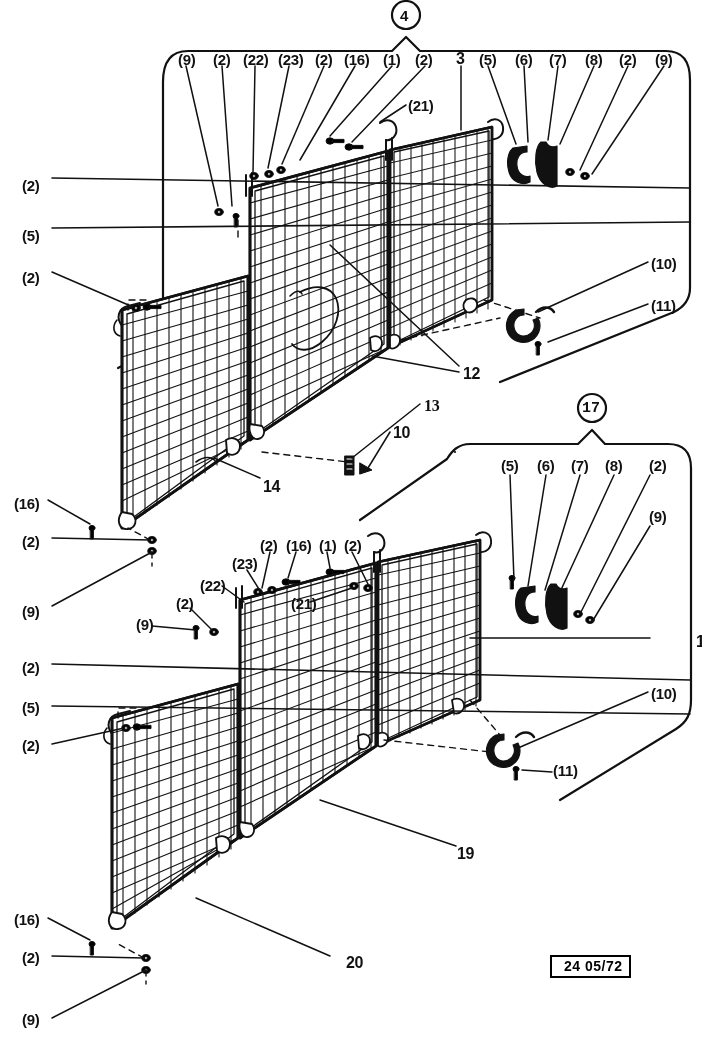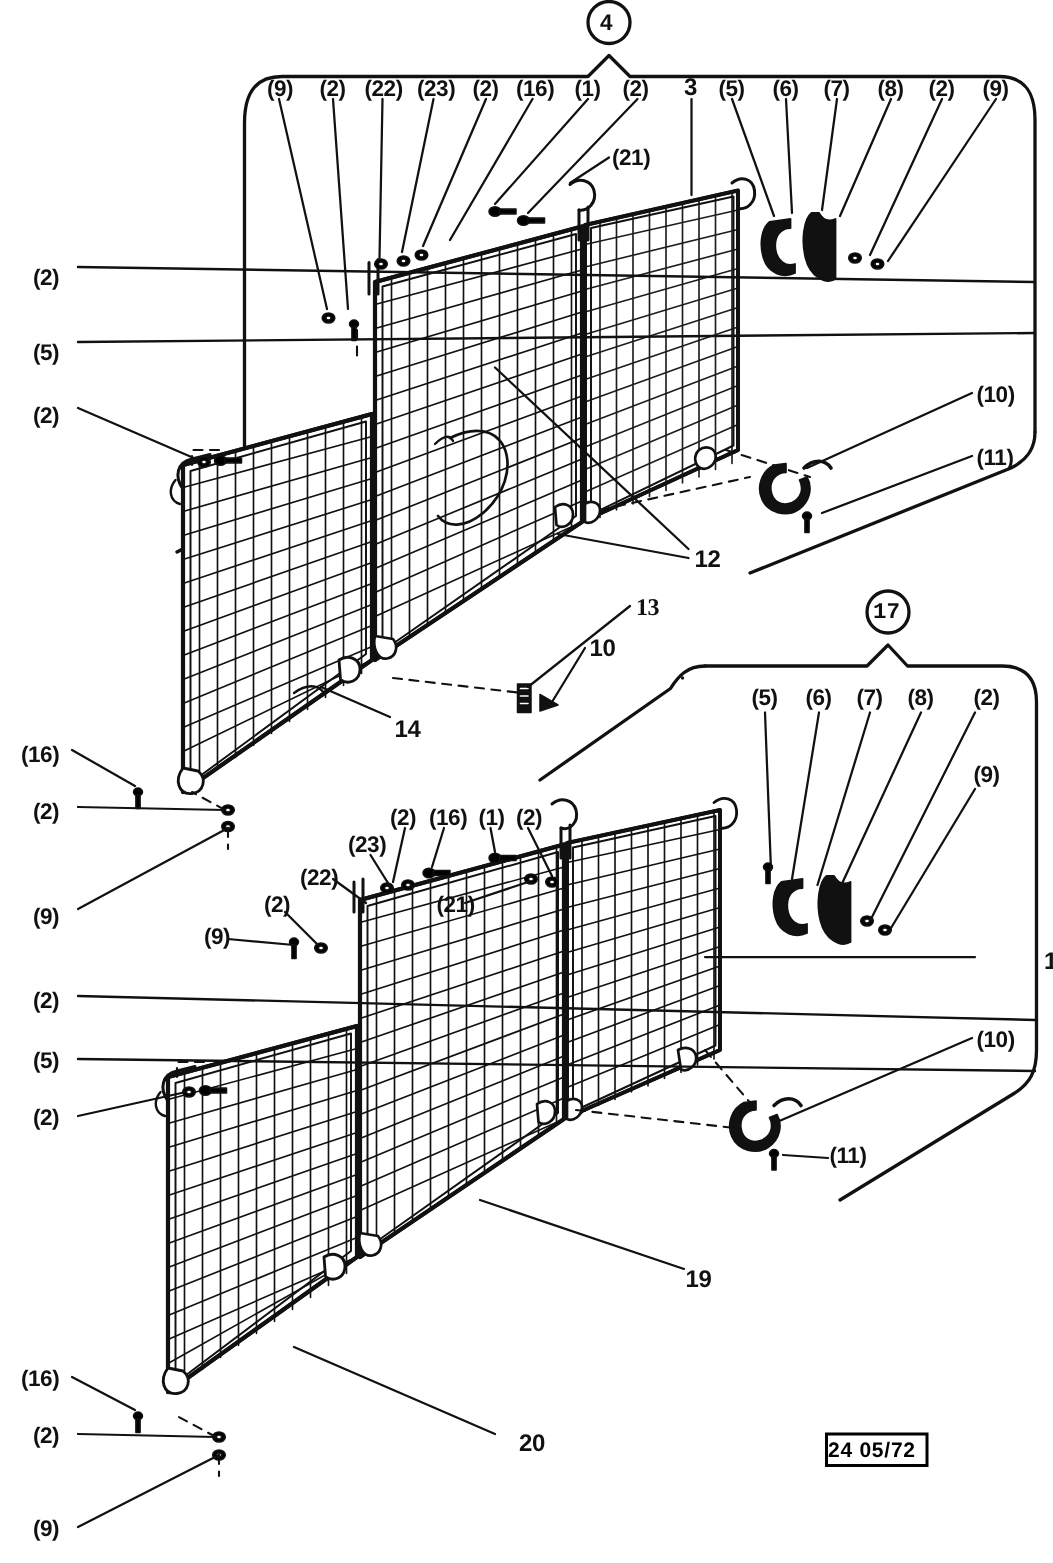--- a/index.html
+++ b/index.html
@@ -5,21 +5,21 @@
   html,body{margin:0;padding:0;background:#fff;}
   body{width:702px;height:1042px;position:relative;overflow:hidden;
        font-family:"Liberation Sans",sans-serif;color:#000;}
   #sheet{position:absolute;inset:0;width:702px;height:1042px;}
   .lbl{position:absolute;font-family:"Liberation Sans",sans-serif;
        font-weight:bold;font-size:15px;letter-spacing:-0.3px;
        white-space:nowrap;line-height:1;color:#111;}
   .lbl.big{font-size:16px;}
   .grp-num{position:absolute;font-weight:bold;font-size:15px;
        font-family:"Liberation Sans",sans-serif;color:#111;}
-  .datebox{position:absolute;border:2px solid #000;padding:1px 6px 2px 0;
+  .datebox{position:absolute;border:2px solid #000;padding:1px 6px 2px 12px;
        font-weight:bold;font-size:14px;letter-spacing:0.5px;background:#fff;}
 </style>
 </head>
 <body>
 
 <svg id="sheet" viewBox="0 0 702 1042">
   <defs>
 
     <g id="hw-bolt">
       <ellipse cx="0" cy="0" rx="4" ry="3.2" fill="#000"></ellipse>

